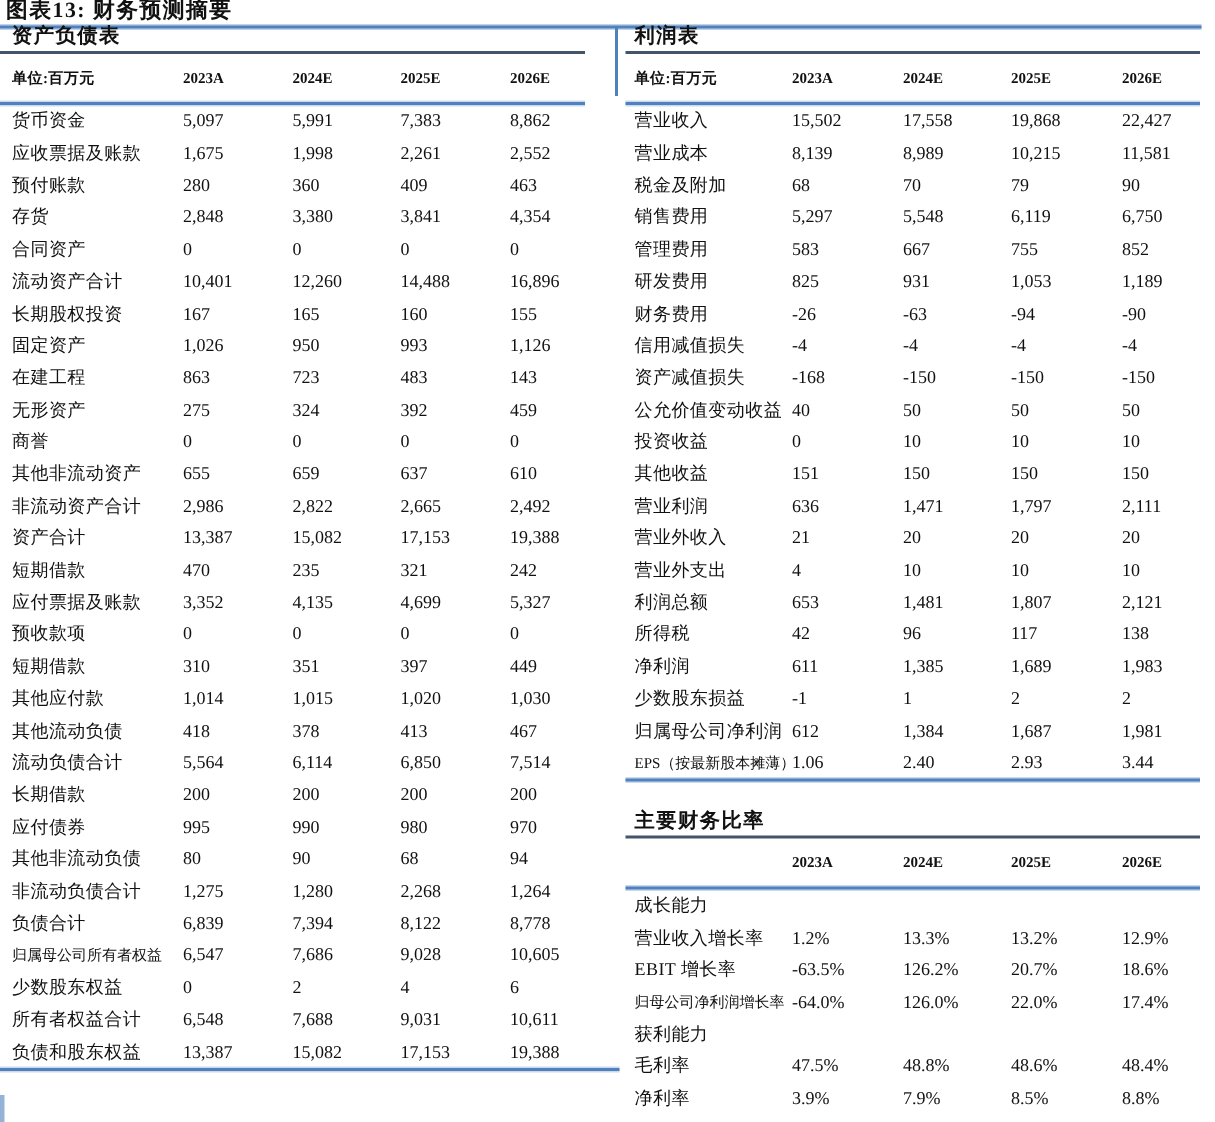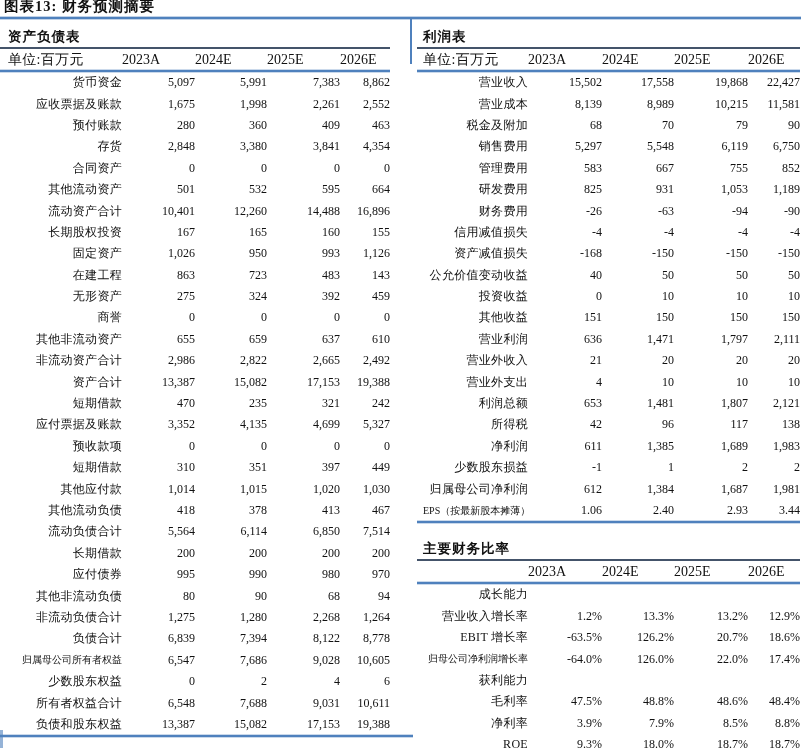--- a/index.html
+++ b/index.html
@@ -16,36 +16,36 @@
   .title-underline{
     position:absolute;top:17px;left:0;width:801px;height:2px;
     background:#4f81bd;box-shadow:0 1px 0 rgba(79,129,189,.35),0 -1px 0 rgba(79,129,189,.35);
   }
   .v-connector{
     position:absolute;left:410px;top:18px;width:2px;height:46px;background:#4f81bd;
   }
   .corner-mark{
     position:absolute;left:0;top:730px;width:3px;height:18px;background:#95b3d7;
   }
-  .panel{position:absolute;top:27px;}
+  .panel{position:absolute;top:14px;}
   .panel-left{left:0;width:390px;}
   .panel-right{left:417px;width:383px;}
   .section-title{
     height:20px;line-height:20px;font-size:13.5px;font-weight:bold;
     letter-spacing:1px;white-space:nowrap;
   }
   .panel-left .section-title{padding-left:8px;}
   .panel-right .section-title{padding-left:6px;}
   .hline{height:2px;width:100%;}
   .hline.dark{background:#44546a;}
   .hline.blue{background:#4f81bd;box-shadow:0 1px 0 rgba(79,129,189,.3),0 -1px 0 rgba(79,129,189,.3);}
   .hline.extend{width:413px;}
   .thead,.trow{display:grid;align-items:center;}
-  .thead{height:21px;font-weight:normal;font-size:14px;}
-  .trow{height:21.4px;text-align:right;}
+  .thead{height:32px;font-weight:bold;font-size:10px;}
+  .trow{height:21.4px;}
   .panel-left .thead,.panel-left .trow{grid-template-columns:122px 73px 72px 73px 1fr;}
   .panel-right .thead,.panel-right .trow{grid-template-columns:111px 74px 72px 74px 1fr;}
   .cell{white-space:nowrap;overflow:visible;}
   .panel-left .cell.label{padding-left:8px;}
   .panel-right .cell.label{padding-left:6px;}
   .cell.label{letter-spacing:0.3px;}
   .cell.label.tight{font-size:10px;letter-spacing:0;}
   .trow.bold .cell{font-weight:normal;}
   .section-gap{height:16px;}
 </style>
@@ -98,27 +98,20 @@
         <div class="cell">4,354</div>
       </div>
       <div class="trow">
         <div class="cell label">合同资产</div>
         <div class="cell">0</div>
         <div class="cell">0</div>
         <div class="cell">0</div>
         <div class="cell">0</div>
       </div>
       <div class="trow">
-        <div class="cell label">其他流动资产</div>
-        <div class="cell">501</div>
-        <div class="cell">532</div>
-        <div class="cell">595</div>
-        <div class="cell">664</div>
-      </div>
-      <div class="trow">
         <div class="cell label">流动资产合计</div>
         <div class="cell">10,401</div>
         <div class="cell">12,260</div>
         <div class="cell">14,488</div>
         <div class="cell">16,896</div>
       </div>
       <div class="trow">
         <div class="cell label">长期股权投资</div>
         <div class="cell">167</div>
         <div class="cell">165</div>

